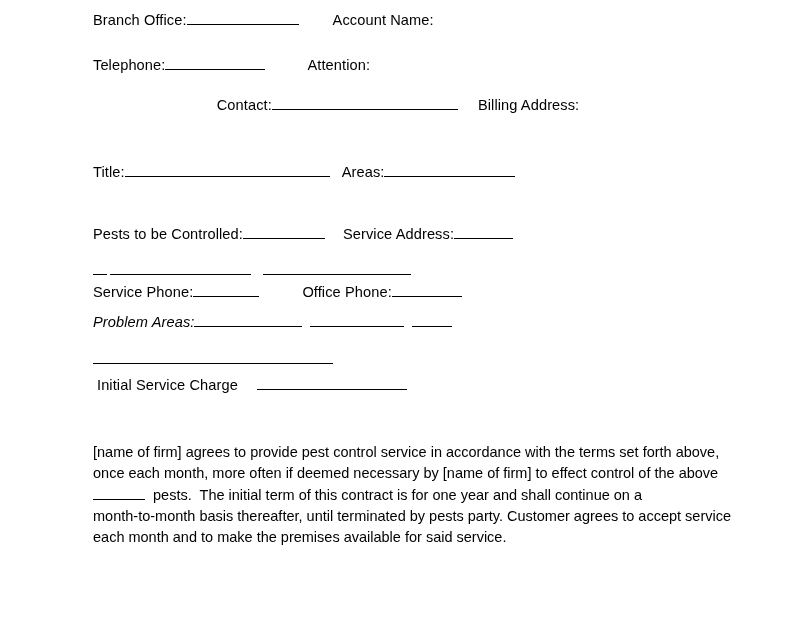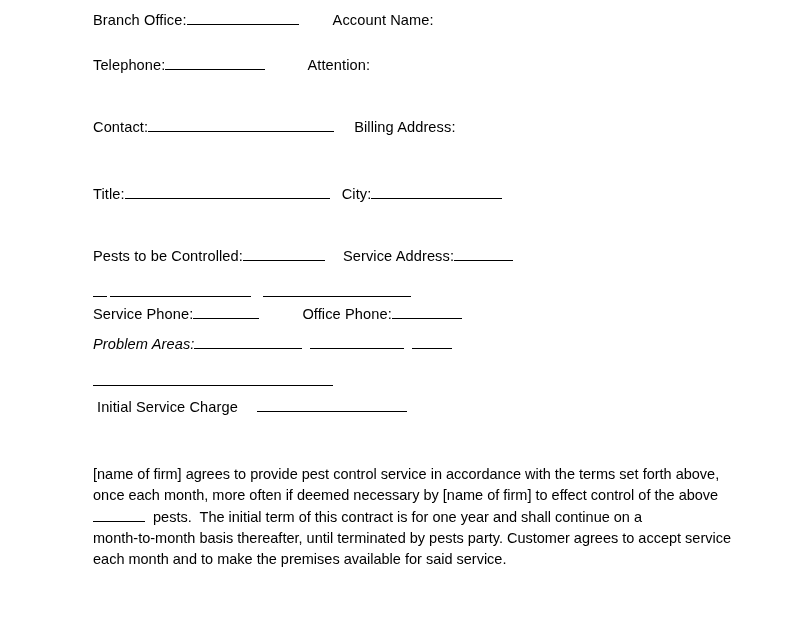--- a/index.html
+++ b/index.html
@@ -91,32 +91,32 @@
       <span class="label">Account Name:</span>
     </div>
 
     <div class="form-row" style="margin-top:27px;">
       <span class="label">Telephone:</span>
       <span class="rule" style="width:100px;"></span>
       <span class="gap-lg" style="width:42px;"></span>
       <span class="label">Attention:</span>
     </div>
 
-    <div class="form-row" style="margin-top:44px;">
+    <div class="form-row" style="margin-top:22px;justify-content:center;">
       <span class="label">Contact:</span>
       <span class="rule" style="width:186px;"></span>
       <span class="gap-md"></span>
       <span class="label">Billing Address:</span>
     </div>
 
     <div class="form-row" style="margin-top:48px;">
       <span class="label">Title:</span>
       <span class="rule" style="width:205px;"></span>
       <span class="gap-sm" style="width:12px;"></span>
-      <span class="label">City:</span>
+      <span class="label">Areas:</span>
       <span class="rule" style="width:131px;"></span>
     </div>
 
     <div class="form-row" style="margin-top:44px;">
       <span class="label">Pests to be Controlled:</span>
       <span class="rule" style="width:82px;"></span>
       <span class="gap-md" style="width:18px;"></span>
       <span class="label">Service Address:</span>
       <span class="rule" style="width:59px;"></span>
     </div>

